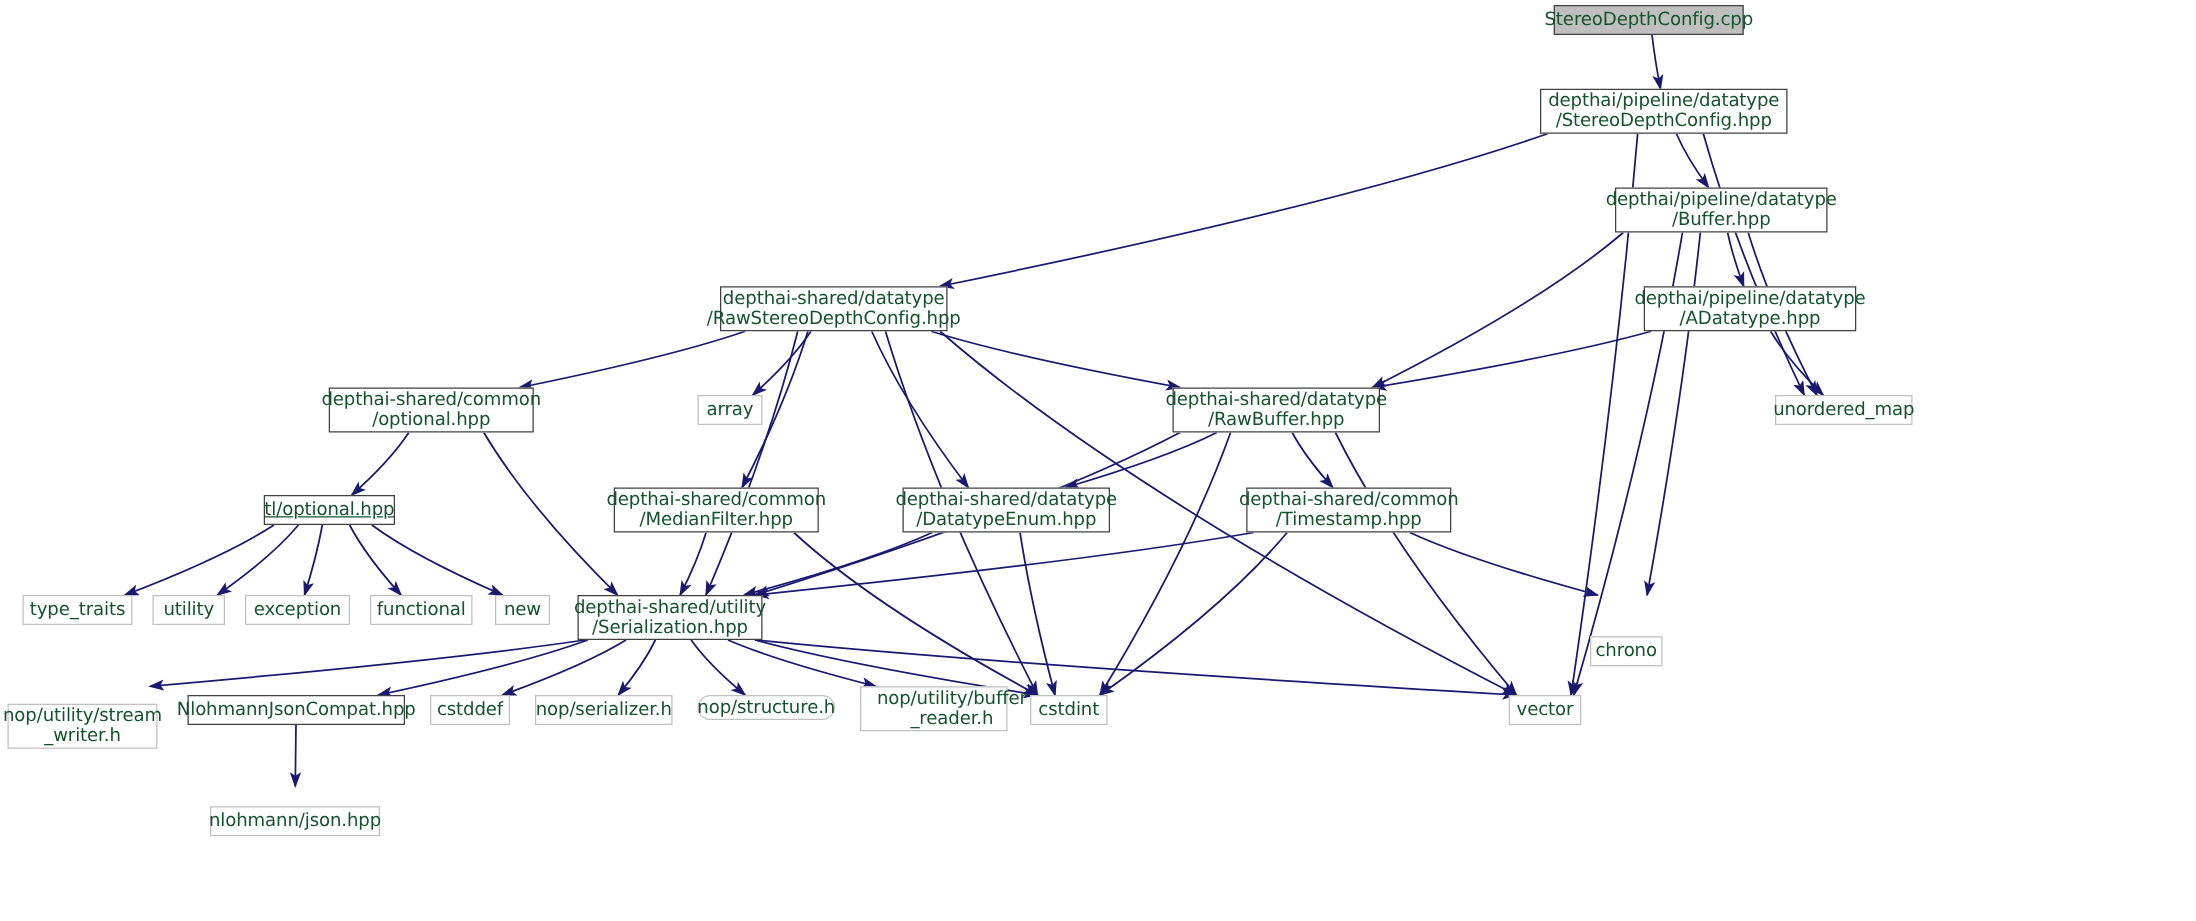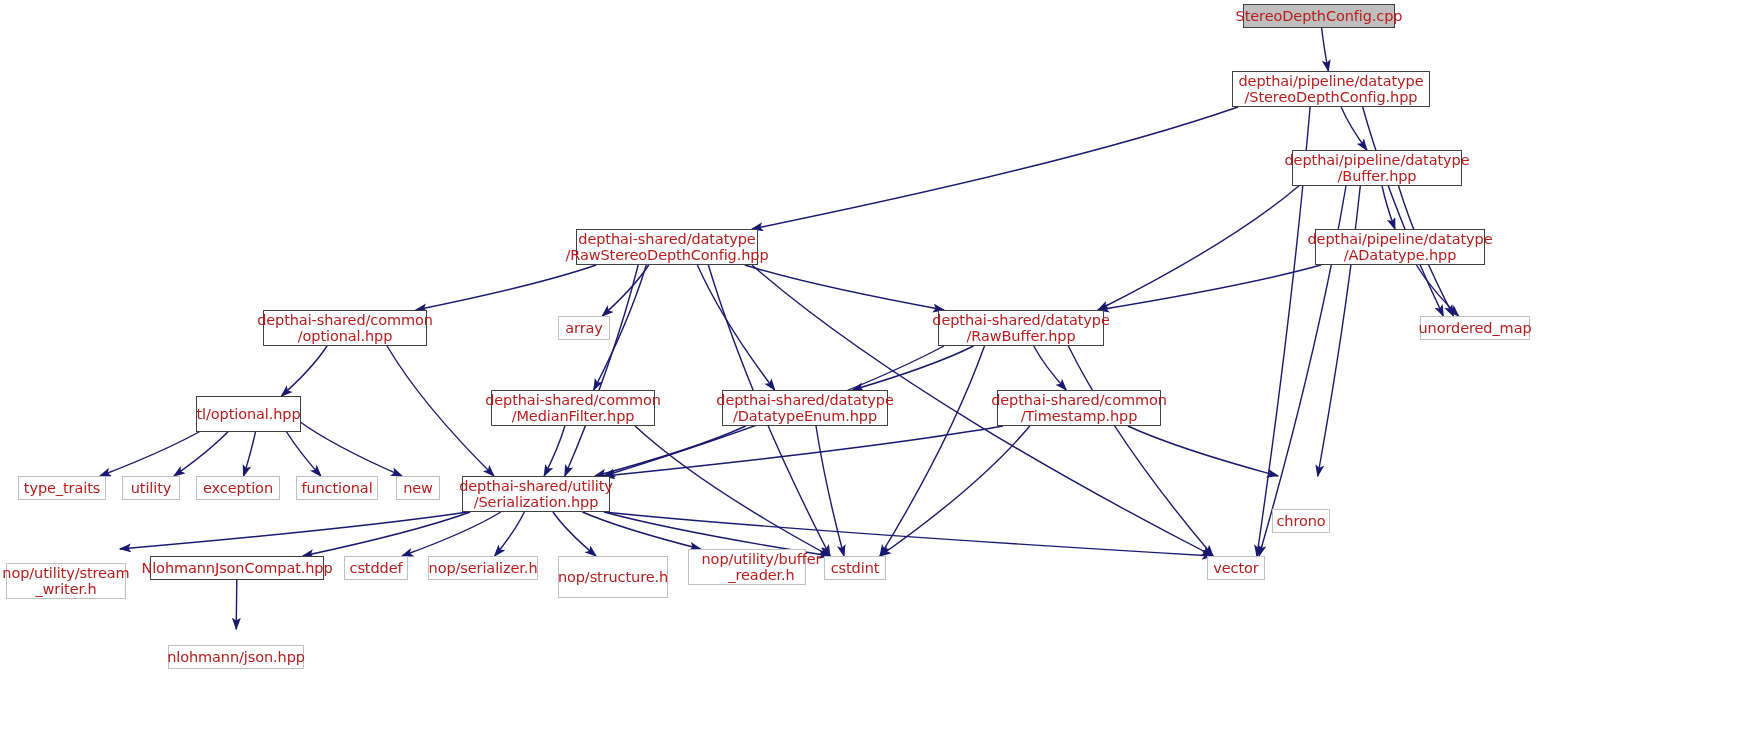--- a/index.html
+++ b/index.html
@@ -27,21 +27,21 @@
   }
   .node {
     position: absolute;
     box-sizing: border-box;
     display: flex;
     align-items: center;
     justify-content: center;
     text-align: center;
     font-size: 14.5px;
     line-height: 16.5px;
-    color: #b91c1c;
+    color: #14532d;
     background: #ffffff;
     white-space: pre;
     letter-spacing: -0.1px;
   }
   .node.sys {
     border: 1px solid #c0c0c0;
   }
   .node.hdr {
     border: 1.6px solid #404040;
   }
@@ -119,41 +119,41 @@
 /Buffer.hpp</div>
       <div class="node hdr" style="left: 1315px; top: 229px; width: 170px; height: 36px;">depthai/pipeline/datatype
 /ADatatype.hpp</div>
       <div class="node hdr" style="left: 576px; top: 229px; width: 182px; height: 36px;">depthai-shared/datatype
 /RawStereoDepthConfig.hpp</div>
       <div class="node hdr" style="left: 263px; top: 310px; width: 164px; height: 36px;">depthai-shared/common
 /optional.hpp</div>
       <div class="node sys" style="left: 558px; top: 316px; width: 52px; height: 24px;">array</div>
       <div class="node hdr" style="left: 938px; top: 310px; width: 166px; height: 36px;">depthai-shared/datatype
 /RawBuffer.hpp</div>
-      <div class="node hdr" style="left: 196px; top: 396px; width: 105px; height: 36px;">tl/optional.hpp</div>
+      <div class="node hdr" style="left: 211px; top: 396px; width: 105px; height: 24px; text-decoration: underline;">tl/optional.hpp</div>
       <div class="node hdr" style="left: 491px; top: 390px; width: 164px; height: 36px;">depthai-shared/common
 /MedianFilter.hpp</div>
       <div class="node hdr" style="left: 722px; top: 390px; width: 166px; height: 36px;">depthai-shared/datatype
 /DatatypeEnum.hpp</div>
       <div class="node hdr" style="left: 997px; top: 390px; width: 164px; height: 36px;">depthai-shared/common
 /Timestamp.hpp</div>
       <div class="node sys" style="left: 1420px; top: 316px; width: 110px; height: 24px;">unordered_map</div>
       <div class="node sys" style="left: 18px; top: 476px; width: 88px; height: 24px;">type_traits</div>
       <div class="node sys" style="left: 122px; top: 476px; width: 58px; height: 24px;">utility</div>
       <div class="node sys" style="left: 196px; top: 476px; width: 84px; height: 24px;">exception</div>
       <div class="node sys" style="left: 296px; top: 476px; width: 82px; height: 24px;">functional</div>
       <div class="node sys" style="left: 396px; top: 476px; width: 44px; height: 24px;">new</div>
       <div class="node hdr" style="left: 462px; top: 476px; width: 148px; height: 36px;">depthai-shared/utility
 /Serialization.hpp</div>
       <div class="node sys" style="left: 1272px; top: 476px; width: 58px; height: 24px; margin-top: 33px;">chrono</div>
       <div class="node sys" style="left: 6px; top: 563px; width: 120px; height: 36px;">nop/utility/stream
 _writer.h</div>
       <div class="node hdr" style="left: 150px; top: 556px; width: 174px; height: 24px;">NlohmannJsonCompat.hpp</div>
       <div class="node sys" style="left: 344px; top: 556px; width: 64px; height: 24px;">cstddef</div>
       <div class="node sys" style="left: 428px; top: 556px; width: 110px; height: 24px;">nop/serializer.h</div>
-      <div class="node sys" style="left: 558px; top: 556px; width: 110px; height: 42px;">nop/structure.h</div>
+      <div class="node sys" style="left: 558px; top: 556px; width: 110px; height: 20px; border-radius: 10px;">nop/structure.h</div>
       <div class="node sys" style="left: 688px; top: 549px; width: 118px; height: 36px; padding-left: 29px;">nop/utility/buffer
 _reader.h</div>
       <div class="node sys" style="left: 824px; top: 556px; width: 62px; height: 24px;">cstdint</div>
       <div class="node sys" style="left: 1207px; top: 556px; width: 58px; height: 24px;">vector</div>
       <div class="node sys" style="left: 168px; top: 629px; width: 136px; height: 24px; margin-top: 16px;">nlohmann/json.hpp</div>
     </div>
 </div>
 
 </body></html>

